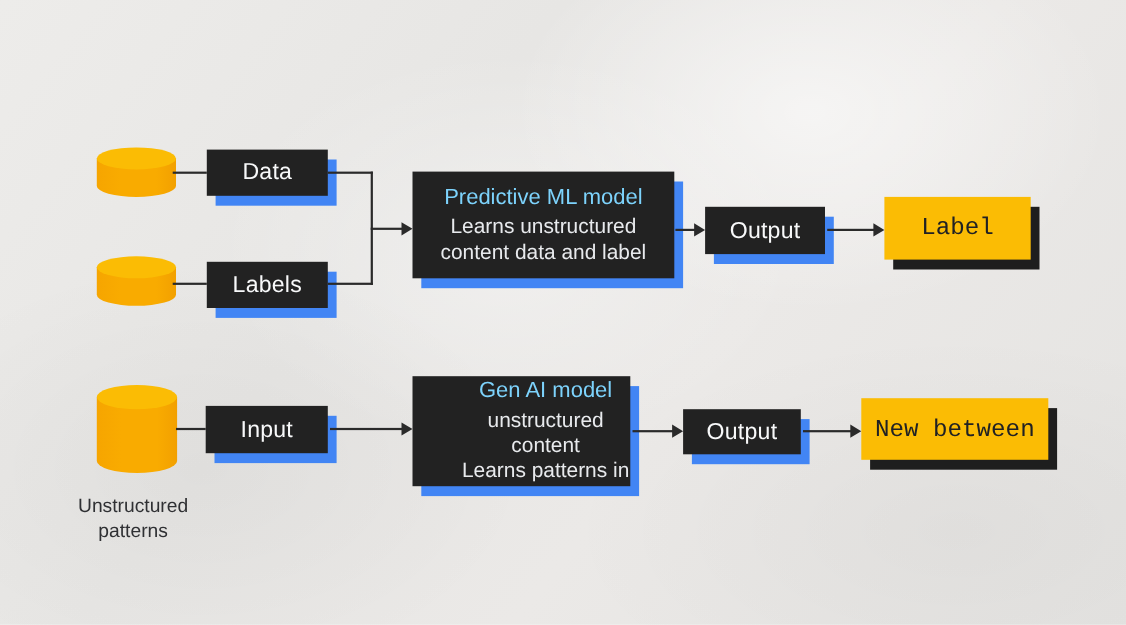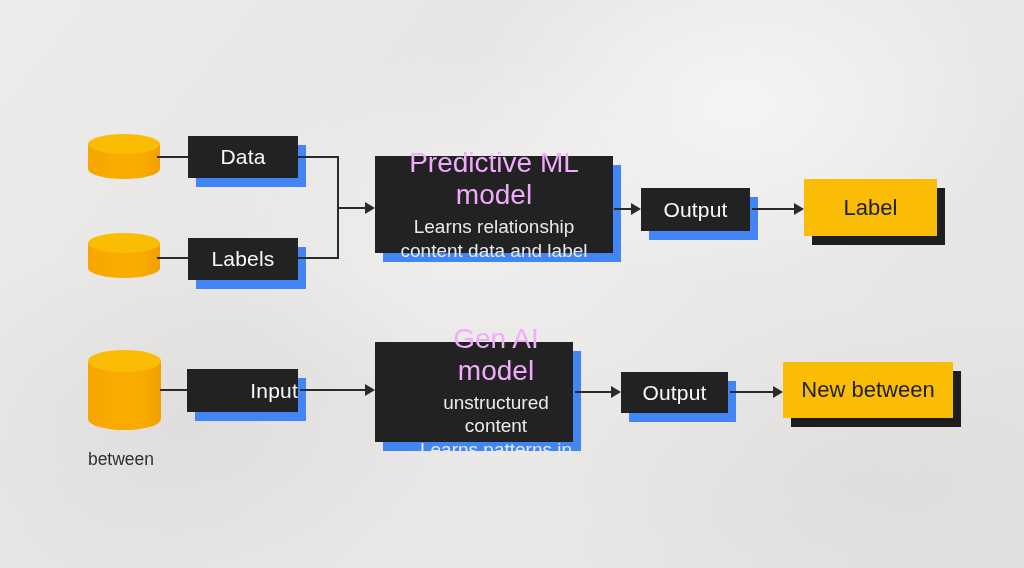--- a/index.html
+++ b/index.html
@@ -31,30 +31,31 @@
     color: #f8f9fa;
     box-shadow: 8px 9px 0 0 #4285f4;
     font-size: 21px;
     letter-spacing: 0.2px;
   }
   .yellow-box {
     background: #fbbc04;
     color: #202124;
     box-shadow: 8px 9px 0 0 #1e1e1e;
     font-size: 22px;
+    font-family: Liberation Mono, monospace;
   }
   .model-box {
     background: #222222;
     box-shadow: 8px 9px 0 0 #4285f4;
     flex-direction: column;
     gap: 4px;
   }
   .model-title {
-    color: #f0abfc;
-    font-size: 28px;
+    color: #7dd3fc;
+    font-size: 20px;
     display: block;
   }
   .model-desc {
     color: #e8eaed;
     font-size: 19px;
     line-height: 1.22;
   }
   .model-desc span { display: block; }
 
   
@@ -122,21 +123,21 @@
 
   <div class="hline" style="left:298px; top:156px; width:41px;"></div>
   <div class="hline" style="left:298px; top:257px; width:41px;"></div>
   <div class="vline" style="left:337px; top:156px; height:103px;"></div>
   <div class="hline" style="left:337px; top:207px; width:29px;"></div>
   <div class="arrowhead" style="left:365px; top:202px;"></div>
 
   <div class="box model-box" style="left:375px; top:156px; width:238px; height:97px;">
     <span class="model-title">Predictive ML model</span>
     <div class="model-desc">
-      <span>Learns relationship</span>
+      <span>Learns unstructured</span>
       <span>content data and label</span>
     </div>
   </div>
 
   <div class="hline" style="left:614px; top:208px; width:18px;"></div>
   <div class="arrowhead" style="left:631px; top:203px;"></div>
 
   <div class="box dark-box" style="left:641px; top:188px; width:109px; height:43px;">
     <span>Output</span>
   </div>
@@ -147,26 +148,27 @@
   <div class="box yellow-box" style="left:804px; top:179px; width:133px; height:57px;">
     <span>Label</span>
   </div>
 
   <div class="cylinder cyl-tall" style="left:88px; top:350px;">
     <div class="cyl-body"></div>
     <div class="cyl-top"></div>
   </div>
 
   <div class="caption" style="left:46px; top:448px; width:150px;">
-    <span>between</span>
+    <span>Unstructured</span>
+    <span>patterns</span>
   </div>
 
   <div class="hline" style="left:160px; top:389px; width:27px;"></div>
 
-  <div class="box dark-box" style="left:187px; top:369px; width:111px; height:43px;justify-content:flex-end;">
+  <div class="box dark-box" style="left:187px; top:369px; width:111px; height:43px;">
     <span>Input</span>
   </div>
 
   <div class="hline" style="left:300px; top:389px; width:66px;"></div>
   <div class="arrowhead" style="left:365px; top:384px;"></div>
 
   <div class="box model-box" style="left:375px; top:342px; width:198px; height:100px;padding-left:44px;">
     <span class="model-title">Gen AI model</span>
     <div class="model-desc">
       <span>unstructured content</span>

